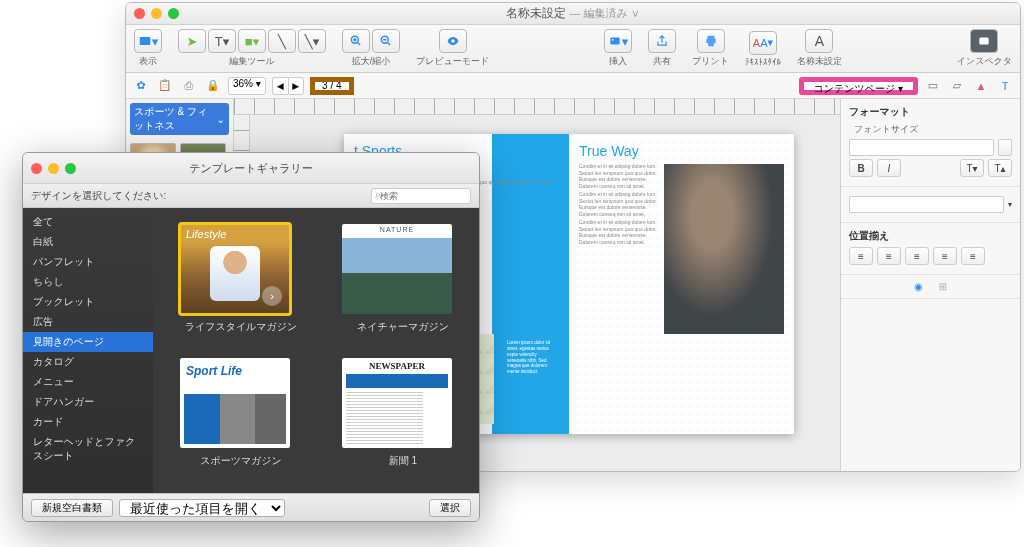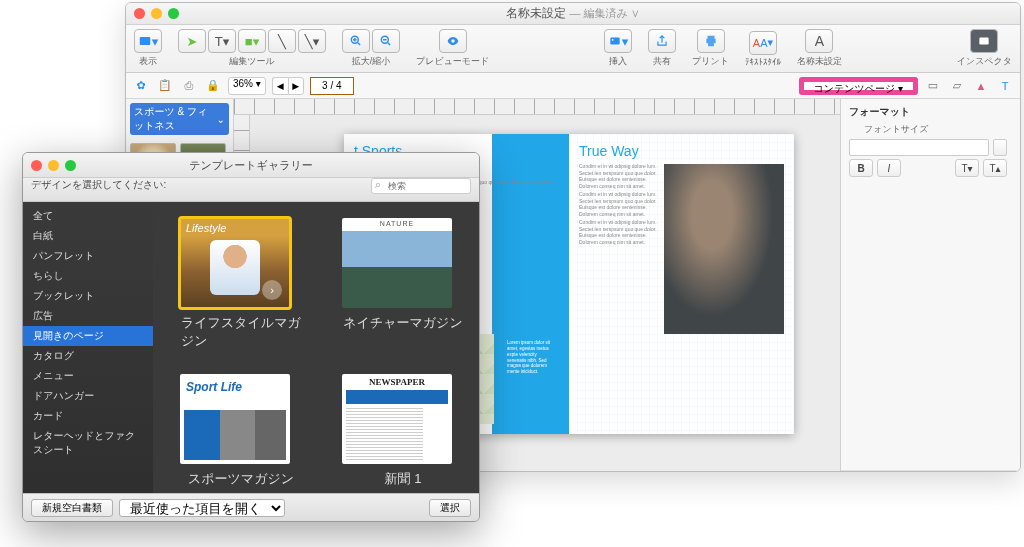--- a/index.html
+++ b/index.html
@@ -71,21 +71,21 @@
 .sb-icon { width: 18px; height: 18px; display:flex; align-items:center; justify-content:center; color:#777; cursor:pointer; }
 .sb-icon.blue { color: #2b8ef0; }
 .zoom-select {
   padding: 0 4px; height: 18px; border:1px solid #ccc; border-radius:3px;
   background:#fff; font-size:10px; cursor:pointer;
 }
 .nav-arrows { display:flex; }
 .nav-arrow { width:16px; height:18px; border:1px solid #ccc; background:#fff; display:flex; align-items:center; justify-content:center; cursor:pointer; font-size:9px; }
 .nav-arrow:first-child { border-radius:3px 0 0 3px; border-right:none;}
 .nav-arrow:last-child { border-radius:0 3px 3px 0;}
-.page-field { width:44px; height:18px; border:1px solid #a16207; text-align:center; font-size:10px;}
+.page-field { width:44px; height:18px; border:5px solid #a16207; text-align:center; font-size:10px;}
 .cp-btn { height:18px; padding:0 10px; border:5px solid #ec4899; border-radius:3px; background:#fff; font-size:10px; cursor:pointer; }
 
 .main-body { flex:1; display:flex; min-height:0; }
 
 
 .thumb-sidebar {
   width: 108px;
   background: #f3f3f3;
   border-right: 1px solid #d0d0d0;
   display:flex; flex-direction:column;
@@ -155,53 +155,53 @@
   background-size:20px 20px;
 }
 .blue-box { position:absolute; bottom:10px; right:10px; width:56px; height:90px; background:#21a6e8; padding:4px; }
 .blue-box .lorem{color:#fff; font-size:4.5px;}
 
 
 .inspector {
   width: 180px;
   background:#f7f7f7;
   border-left:1px solid #d0d0d0;
-  display:flex; flex-direction:row;
+  display:flex; flex-direction:column;
   font-size:10px; color:#444;
 }
 .insp-section { padding:6px 8px; border-bottom:1px solid #e2e2e2; }
 .insp-label { font-weight:600; margin-bottom:4px; display:block; color:#333; font-size:10px;}
 .insp-row { display:flex; gap:4px; align-items:center; margin:3px 0; }
 .insp-input { flex:1; height:17px; border:1px solid #ccc; background:#fff; border-radius:2px; font-size:10px; padding:0 3px;}
 .insp-stepper { width:14px; height:17px; border:1px solid #ccc; background:linear-gradient(#fff,#eee); border-radius:2px;}
 .insp-btn-sm { height:18px; min-width:24px; border:1px solid #ccc; background:linear-gradient(#fff,#eee); border-radius:3px; display:flex; align-items:center; justify-content:center; cursor:pointer;}
-.insp-sublabel { font-size:9px; color:#666; margin:2px 15px;}
+.insp-sublabel { font-size:9px; color:#666; margin:2px 5px;}
 
 
 .gallery {
   position:absolute;
   left:22px; top:152px;
   width:458px; height:370px;
   background:#ececec;
   border:1px solid #999;
   border-radius:6px;
   box-shadow:0 12px 40px rgba(0,0,0,0.35);
   display:flex; flex-direction:column;
   overflow:hidden;
 }
-.g-titlebar { height:25px; display:flex; align-items:center; padding:0 8px; position:relative;
+.g-titlebar { height:31px; display:flex; align-items:center; padding:0 8px; position:relative;
   background:linear-gradient(#f4f4f4,#e4e4e4); border-bottom:1px solid #ccc;}
 .g-title { position:absolute; left:0; right:0; text-align:center; font-size:11px; color:#444;}
 .g-header {
   height:24px; background:linear-gradient(#efefef,#e0e0e0);
   border-bottom:1px solid #c8c8c8;
-  display:flex; align-items:flex-start; padding:0 8px; justify-content:space-between;
+  display:flex; align-items:center; padding:0 8px; justify-content:space-between;
 }
 .g-header-text { font-size:10px; color:#444; }
-.g-search { width:100px; height:16px; border:1px solid #ccc; border-radius:3px; background:#fff; font-size:9px; padding:0 4px 0 16px; position:relative;}
+.g-search { width:100px; height:16px; border:1px solid #ccc; border-radius:3px; background:#fff; font-size:9px; padding:0 4px 0 8px; position:relative;}
 .g-search-wrap { position:relative; }
 .g-search-wrap::before { content:"⌕"; position:absolute; left:4px; top:0; font-size:11px; color:#999; z-index:1;}
 
 .g-body { flex:1; display:flex; min-height:0; }
 .g-sidebar {
   width:130px; background:linear-gradient(#3a3a3a,#2f2f2f);
   color:#ddd; overflow-y:auto;
   padding:4px 0;
 }
 .g-cat { padding:3px 10px; font-size:10px; cursor:pointer; }
@@ -214,21 +214,21 @@
   gap:24px 30px;
   overflow-y:auto;
   align-content:start;
 }
 .g-item { display:flex; flex-direction:column; align-items:center; gap:6px; cursor:pointer;}
 .g-thumb {
   width:110px; height:90px; background:#fff; border-radius:2px;
   position:relative; overflow:hidden;
 }
 .g-item.selected .g-thumb { outline:3px solid #f5c518; outline-offset:-1px;}
-.g-item-label { font-size:13px; color:#ddd; text-align:left;margin-left:12px;}
+.g-item-label { font-size:10px; color:#ddd; text-align:right;margin-left:12px;}
 
 
 .th-lifestyle { background:linear-gradient(180deg,#d4a040 20%, #8a6030 60%, #5a4020 100%); position:relative;}
 .th-lifestyle::before{content:"Lifestyle"; position:absolute; top:4px; left:6px; color:#fff; font-style:italic; font-size:11px;}
 .th-lifestyle .play{position:absolute; right:8px; bottom:8px; width:20px; height:20px; border-radius:50%; background:rgba(255,255,255,0.35); display:flex;align-items:center;justify-content:center;color:#fff;font-size:11px;pointer-events:none;}
 .th-lifestyle::after{content:""; position:absolute; top:22px; left:30px; width:50px; height:55px; border-radius:6px;
   background:radial-gradient(circle at 50% 30%, #e0b088 25%, transparent 26%), linear-gradient(#fff,#cde);}
 .th-nature { background:linear-gradient(180deg,#fff 15%, #8ab4d8 15% 55%, #3a5a4a 55%);}
 .th-nature::before{content:"NATURE"; position:absolute; top:2px; left:50%; transform:translateX(-50%); font-size:7px; letter-spacing:1px; color:#555;}
 .th-sport { background:#fff;}

